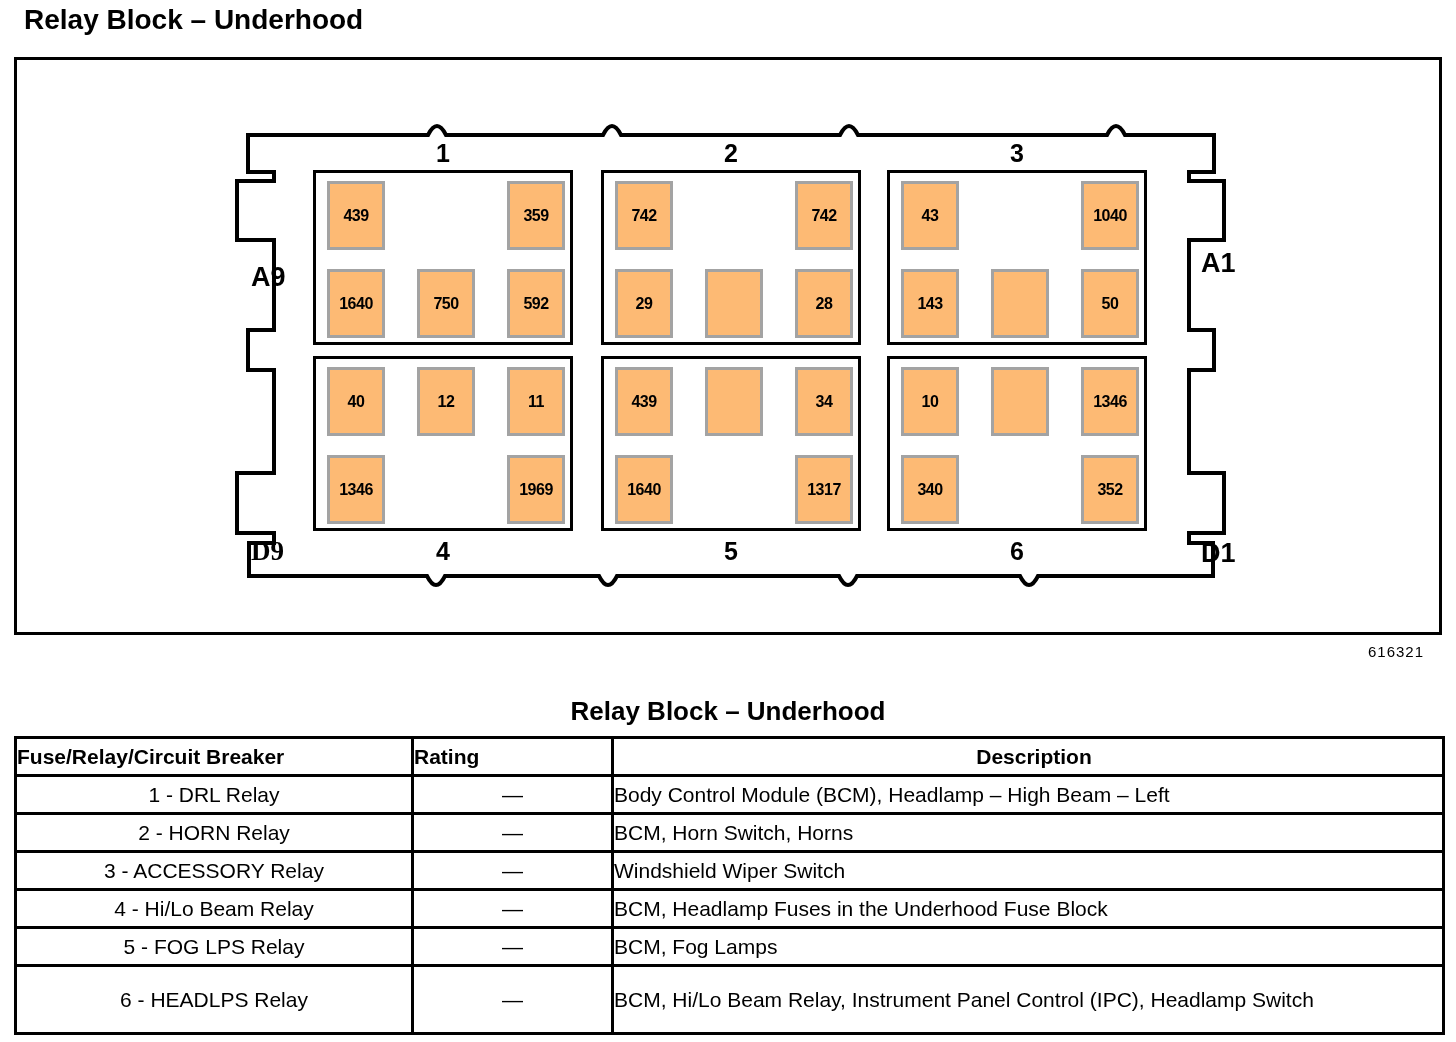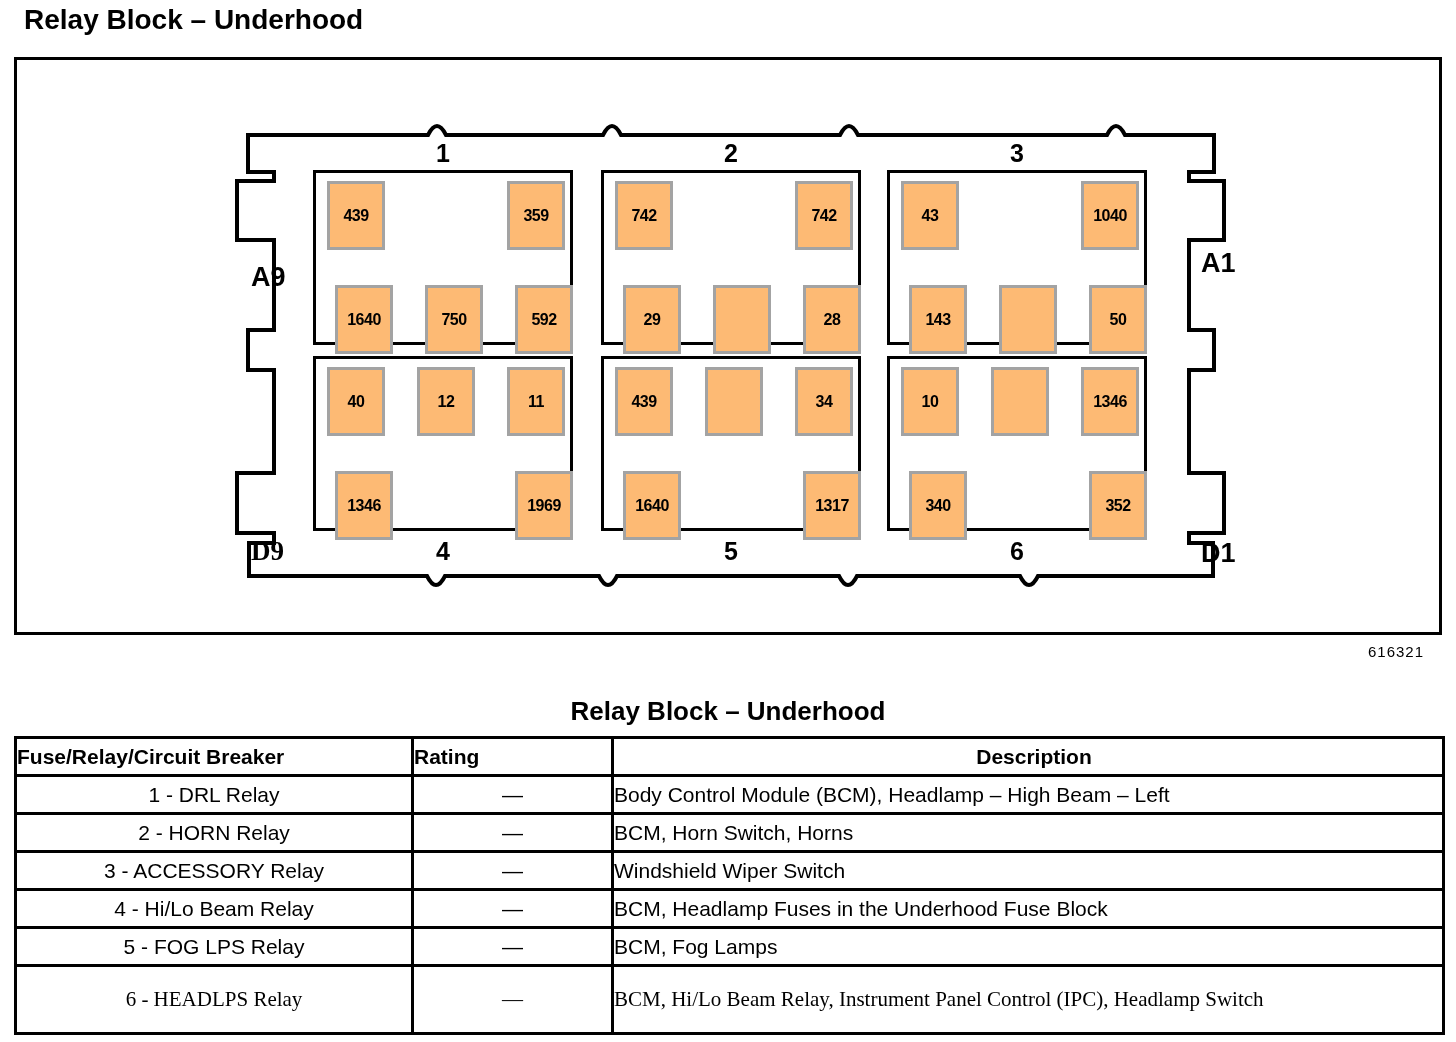--- a/index.html
+++ b/index.html
@@ -43,21 +43,21 @@
   }
   .sec-num.top { top:-34px; }
   .sec-num.bottom { bottom:-38px; }
 
   .cavity {
     position:absolute; width:58px; height:69px;
     border:3px solid #a3a3a3; background:#fdba74;
     display:flex; align-items:center; justify-content:center;
     font-size:16px; font-weight:bold; letter-spacing:-0.5px;
   }
-  .r0 { top:8px; }  .r1 { top:112px;margin-left:8px; }
+  .r0 { top:8px; }  .r1 { top:96px; }
   .c0 { left:11px; } .c1 { left:101px; } .c2 { left:191px; }
 
   .ref-number {
     position:absolute; left:1368px; top:643px;
     font-size:15px; letter-spacing:1px;
   }
 
   .table-title {
     position:absolute; left:0; top:696px; width:1456px;
     text-align:center; font-size:26px; font-weight:bold;
@@ -69,21 +69,21 @@
   }
   .relay-table th, .relay-table td {
     border:3px solid #000; vertical-align:middle;
     font-size:21px; overflow:hidden;
   }
   .relay-table th { font-weight:bold; text-align:left; height:36px; }
   .col-name  { width:397px; text-align:center; }
   .col-rating{ width:200px; text-align:center;margin-left:32px; }
   .col-desc  { width:831px; text-align:left; }
   .relay-table tr       { height:38px; }
-  .relay-table tr.tall  { height:68px;font-family:Liberation Serif, serif; }
+  .relay-table tr.tall  { height:68px; }
   td.col-desc span { display:inline-block; max-width:700px; line-height:1.3; }
 </style>
 </head>
 <body>
 
 <div class="page-title">Relay Block – Underhood</div>
 
 <div class="figure-box">
 
   <svg class="outline-svg" width="1004" height="478" viewBox="0 0 1004 478">

